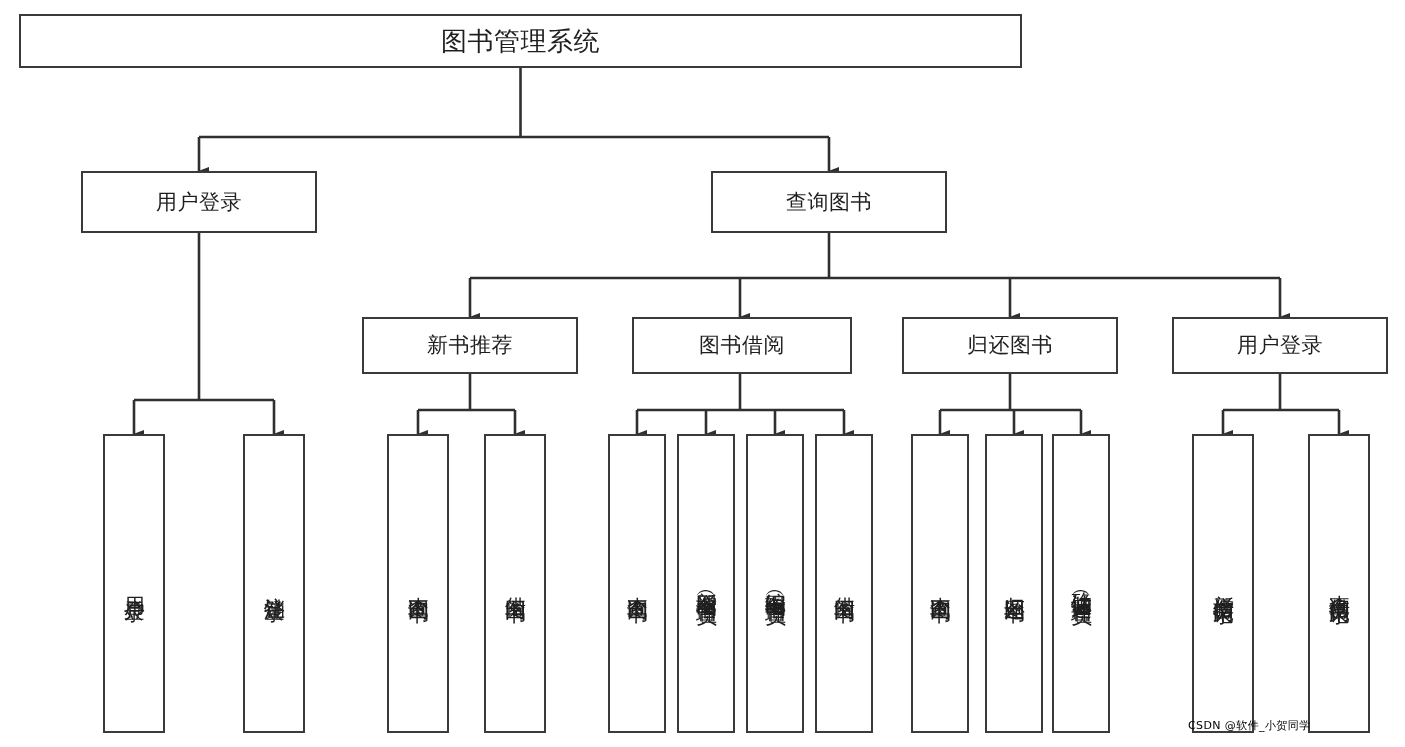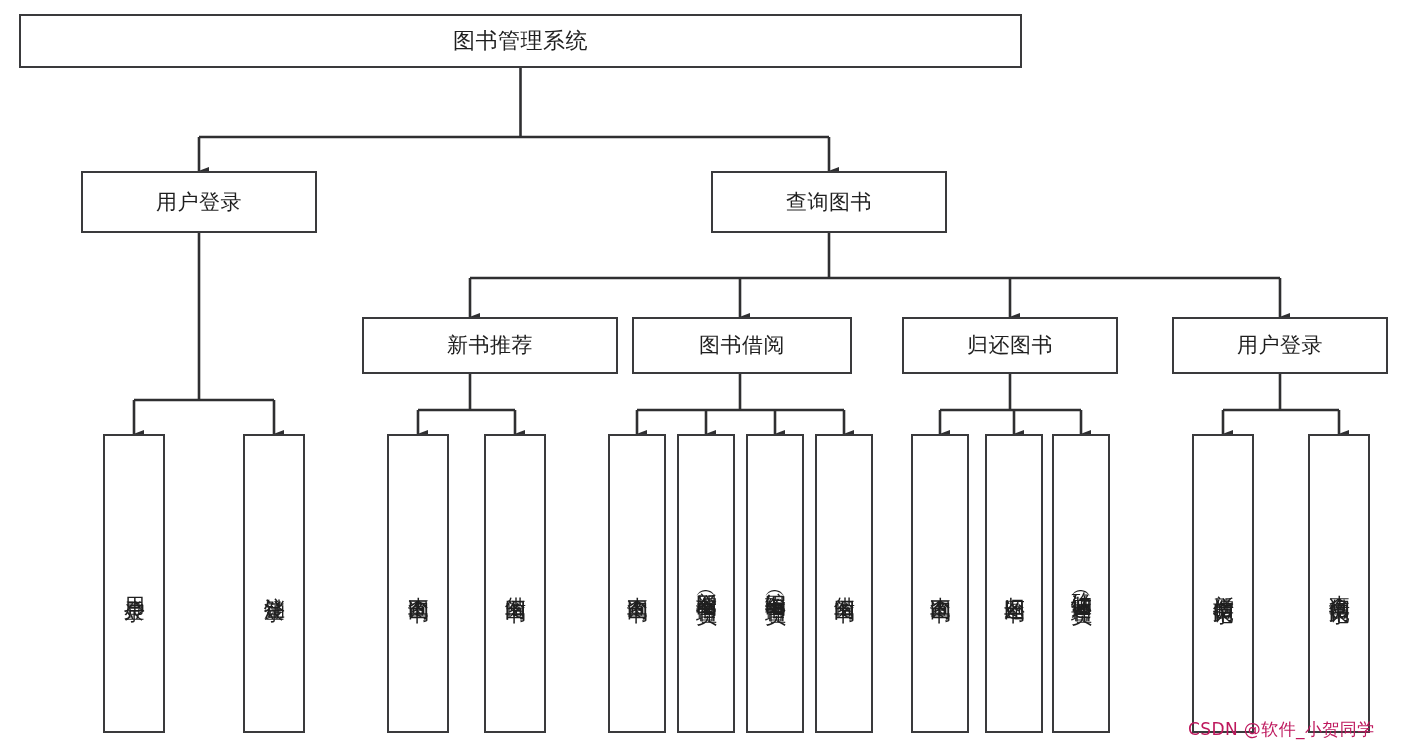--- a/index.html
+++ b/index.html
@@ -25,37 +25,37 @@
     display:block;
     text-align:center;
     line-height:1.18;
     color:#1f1f1f;
     white-space:pre-wrap;
   }
   .node.horiz .label{
     font-size:21px;
     letter-spacing:.5px;
   }
-  .node.root .label{font-size:22px;}
+  .node.root .label{font-size:26px;}
   .node.vert{
     align-items:center;
     justify-content:center;
   }
   .node.vert .label{
     writing-mode:vertical-rl;
     text-orientation:upright;
     font-size:21px;
     letter-spacing:2px;
     line-height:1;
     max-height:100%;
   }
   .watermark{
     position:absolute;
-    font-size:17px;
-    color:#be185d;
+    font-size:11px;
+    color:#000000;
     white-space:nowrap;
     letter-spacing:.4px;
     pointer-events:none;
   }
 </style>
 </head>
 <body>
 
 <div id="canvas">
   <svg class="links" id="links-layer" viewBox="0 0 1405 747" preserveAspectRatio="none" aria-hidden="true">
@@ -104,21 +104,21 @@
   <div id="nodes-layer">
       <div class="node horiz root" style="left: 19px; top: 14px; width: 1003px; height: 54px;">
         <span class="label">图书管理系统</span>
       </div>
       <div class="node horiz" style="left: 81px; top: 171px; width: 236px; height: 62px;">
         <span class="label">用户登录</span>
       </div>
       <div class="node horiz" style="left: 711px; top: 171px; width: 236px; height: 62px;">
         <span class="label">查询图书</span>
       </div>
-      <div class="node horiz" style="left: 362px; top: 317px; width: 256px; height: 57px;">
+      <div class="node horiz" style="left: 362px; top: 317px; width: 216px; height: 57px;">
         <span class="label">新书推荐</span>
       </div>
       <div class="node horiz" style="left: 632px; top: 317px; width: 220px; height: 57px;">
         <span class="label">图书借阅</span>
       </div>
       <div class="node horiz" style="left: 902px; top: 317px; width: 216px; height: 57px;">
         <span class="label">归还图书</span>
       </div>
       <div class="node horiz" style="left: 1172px; top: 317px; width: 216px; height: 57px;">
         <span class="label">用户登录</span>

